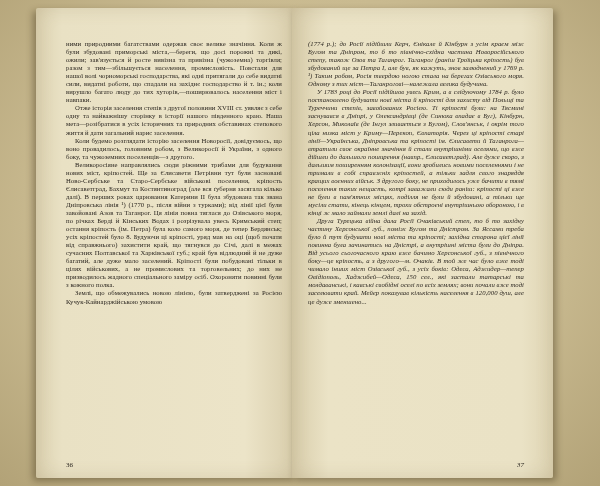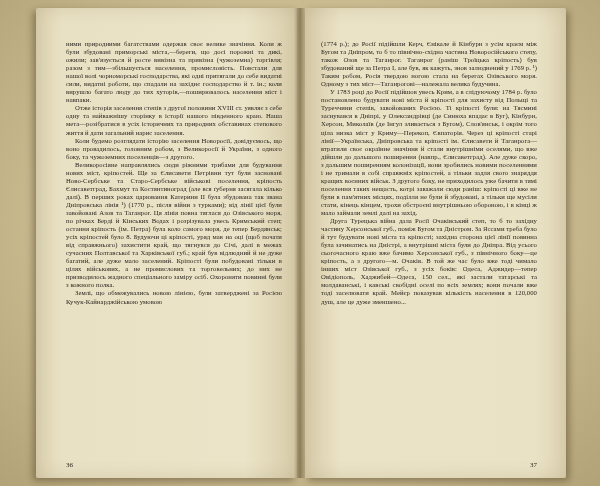--- a/index.html
+++ b/index.html
@@ -14,24 +14,25 @@
   .page{
     position:absolute;top:8px;height:470px;width:261px;
   }
   .page.left{
     left:36px;
     background:linear-gradient(90deg,#ddd3b2 0%,#e9e1c4 10%,#ece4c8 80%,#d8cdab 100%);
     box-shadow:-3px 3px 7px rgba(55,42,18,0.40), inset 0 0 18px rgba(120,100,60,0.18);
     border-radius:2px 0 0 2px;
   }
   .page.right{
-    left:305px;
+    left:292px;
     background:linear-gradient(90deg,#d8cdab 0%,#ebe3c6 14%,#eae2c5 88%,#ded4b3 100%);
     box-shadow:3px 3px 7px rgba(55,42,18,0.40), inset 0 0 18px rgba(120,100,60,0.18);
     border-radius:0 2px 2px 0;
+    font-style:italic;
   }
   .gutter{
     position:absolute;top:8px;left:294px;width:12px;height:470px;
     background:linear-gradient(90deg, rgba(70,55,25,0.0) 0%, rgba(70,55,25,0.45) 50%, rgba(70,55,25,0.0) 100%);
   }
   .text{
     position:absolute;top:32px;bottom:26px;overflow:hidden;
     color:#2b2620;
     font-size:6.7px;line-height:8.05px;
     text-align:justify;

